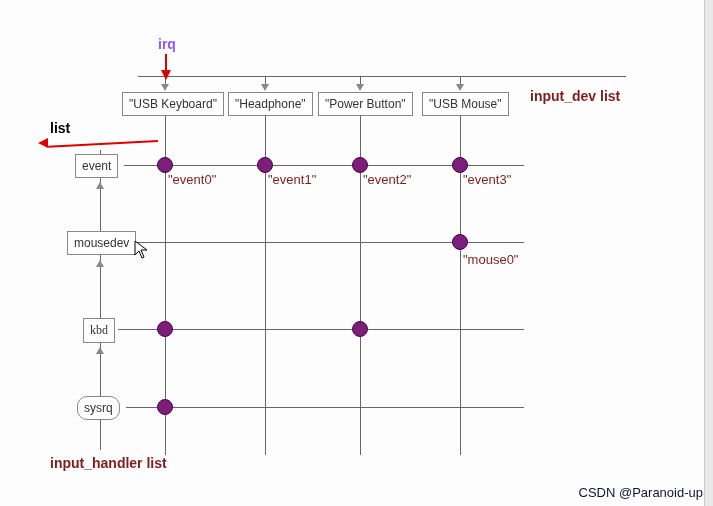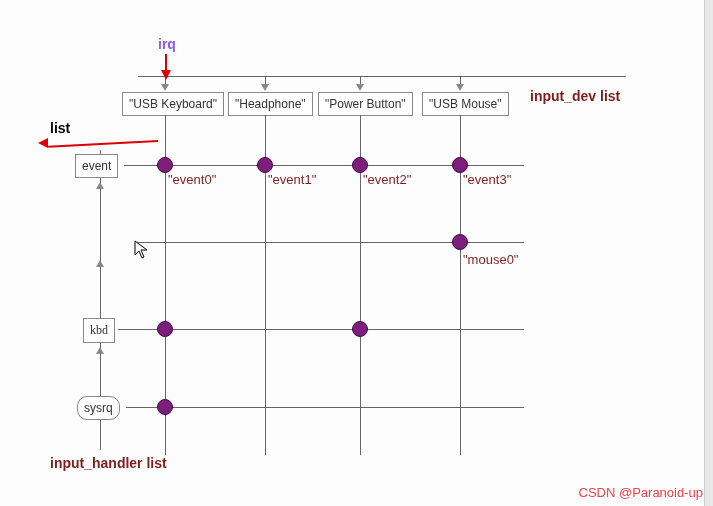--- a/index.html
+++ b/index.html
@@ -82,21 +82,21 @@
     transform: translate(0,-50%);
   }
   .red-line {
     position: absolute;
     background: #d00;
   }
   .watermark {
     position: absolute;
     right: 10px;
     bottom: 6px;
-    color: #ef4444;
+    color: #0f172a;
     font-size: 13px;
   }
   .cursor {
     position: absolute;
     width: 16px;
     height: 20px;
     pointer-events: none;
   }
   .border-right {
     position: absolute;
@@ -135,20 +135,21 @@
 <div class="line" style="left:360px; top:115px; width:1px; height:340px;"></div>
 <div class="line" style="left:460px; top:115px; width:1px; height:340px;"></div>
 
 <div class="line" style="left:100px; top:150px; width:1px; height:300px;"></div>
 
 <div class="arrow-up" style="left:100px; top:182px;"></div>
 <div class="arrow-up" style="left:100px; top:260px;"></div>
 <div class="arrow-up" style="left:100px; top:347px;"></div>
 
 <div class="box" style="left:75px; top:154px;">event</div>
+<div class="box" style="left:67px; top:231px;">mousedev</div>
 <div class="box" style="left:83px; top:318px;font-family:Liberation Serif, serif;">kbd</div>
 <div class="box" style="left:77px; top:396px;border-radius:10px;">sysrq</div>
 
 <div class="line" style="left:124px; top:165px; width:400px; height:1px;"></div>
 <div class="line" style="left:136px; top:242px; width:388px; height:1px;"></div>
 <div class="line" style="left:118px; top:329px; width:406px; height:1px;"></div>
 <div class="line" style="left:126px; top:407px; width:398px; height:1px;"></div>
 
 <div class="dot" style="left:165px; top:165px;"></div>
 <div class="dot" style="left:265px; top:165px;"></div>

